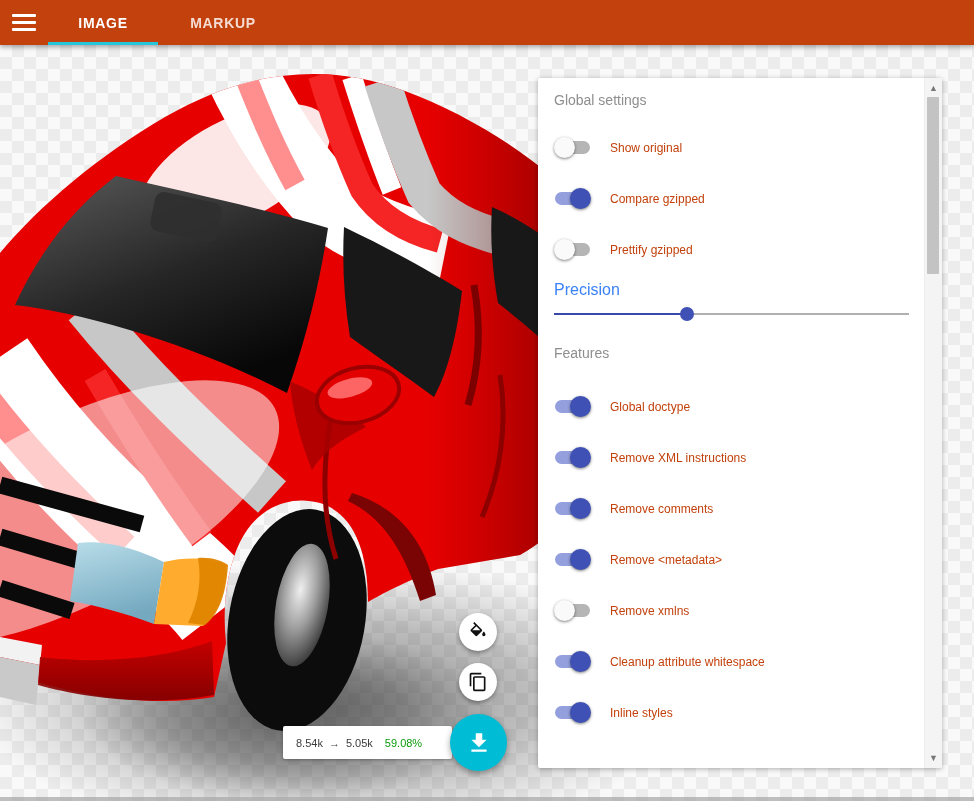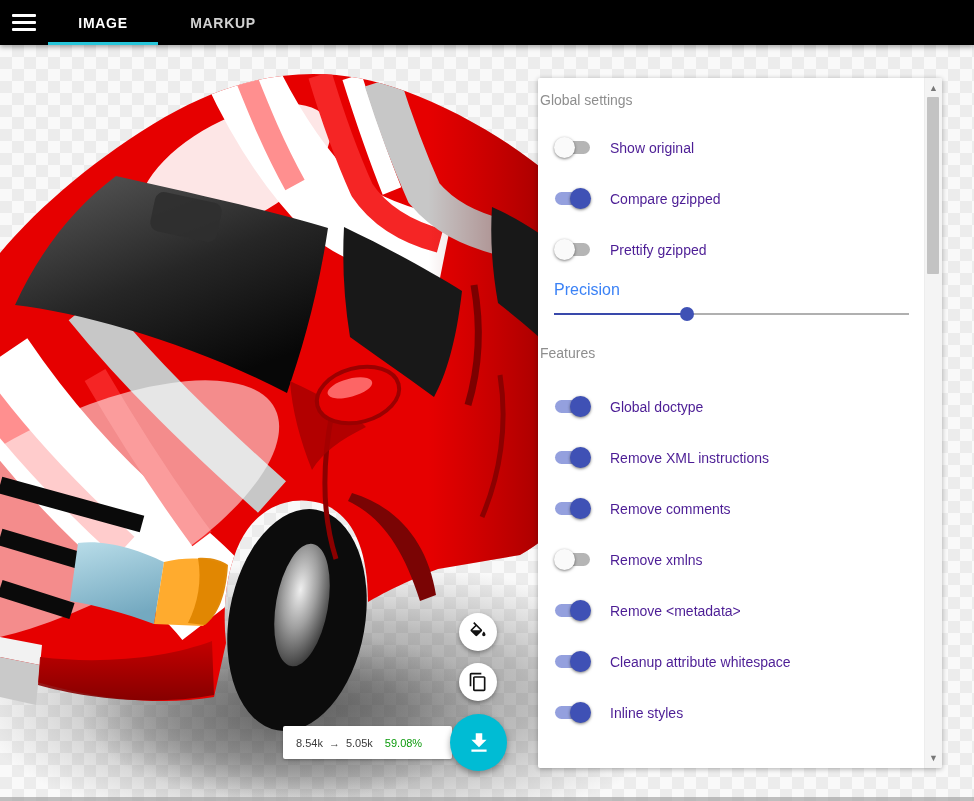--- a/index.html
+++ b/index.html
@@ -3,21 +3,21 @@
 <meta charset="utf-8">
 <style>
   html,body{margin:0;padding:0;}
   body{
     width:974px;height:801px;position:relative;overflow:hidden;
     font-family:"Liberation Sans",sans-serif;background:#fff;
   }
   
   .appbar{
     position:absolute;left:0;top:0;width:974px;height:45px;
-    background:#000000;z-index:30;box-shadow:0 2px 5px rgba(0,0,0,.35);
+    background:#c2410c;z-index:30;box-shadow:0 2px 5px rgba(0,0,0,.35);
     display:flex;align-items:stretch;
   }
   .menu-btn{width:48px;display:flex;align-items:center;justify-content:center;cursor:pointer;}
   .menu-glyph{width:24px;}
   .menu-glyph span{display:block;height:3px;background:#fff;border-radius:1px;margin:4px 0;}
   .tabs{display:flex;align-items:stretch;position:relative;}
   .tab{
     display:flex;align-items:center;justify-content:center;
     min-width:90px;padding:0 10px;color:rgba(255,255,255,.82);
     font-size:14px;font-weight:bold;letter-spacing:.7px;cursor:pointer;position:relative;
@@ -39,27 +39,27 @@
     background:#a9a9a9;opacity:.75;z-index:6;
   }
   
   .panel{
     position:absolute;left:538px;top:78px;width:404px;height:690px;
     background:#fff;border-radius:2px;z-index:10;overflow:hidden;
     box-shadow:0 1px 5px rgba(0,0,0,.3);
   }
   .panel-inner{position:absolute;left:0;top:0;right:17px;bottom:0;}
   .section-header{
-    margin:12px 0 12px;padding:0 2px;font-size:14px;color:#8e8e8e;height:20px;line-height:20px;
+    margin:12px 0 12px;padding:0 16px;font-size:14px;color:#8e8e8e;height:20px;line-height:20px;
   }
   .section-header.features{margin:16px 0 18px;}
   .toggle-row{
     display:flex;align-items:center;height:51px;padding:0 16px;cursor:pointer;
   }
-  .toggle-row .label{margin-left:19px;font-size:14px;color:#4c1d95;}
+  .toggle-row .label{margin-left:19px;font-size:12px;color:#c2410c;}
   
   .switch{position:relative;width:37px;height:21px;flex:none;}
   .switch .track{
     position:absolute;left:1px;top:4px;width:35px;height:13px;border-radius:7px;background:#b5b5b5;
   }
   .switch .knob{
     position:absolute;left:0;top:0;width:21px;height:21px;border-radius:50%;
     background:#fafafa;box-shadow:0 1px 3px rgba(0,0,0,.5);
   }
   .switch.on .track{background:#94a0de;}
@@ -303,32 +303,32 @@
       <span class="label">Remove XML instructions</span>
     </div>
     <div class="toggle-row">
       <div class="switch on">
         <span class="track"></span>
           <span class="knob"></span>
       </div>
       <span class="label">Remove comments</span>
     </div>
     <div class="toggle-row">
+      <div class="switch on">
+        <span class="track"></span>
+          <span class="knob"></span>
+      </div>
+      <span class="label">Remove &lt;metadata&gt;</span>
+    </div>
+    <div class="toggle-row">
       <div class="switch">
         <span class="track"></span>
           <span class="knob"></span>
       </div>
       <span class="label">Remove xmlns</span>
-    </div>
-    <div class="toggle-row">
-      <div class="switch on">
-        <span class="track"></span>
-          <span class="knob"></span>
-      </div>
-      <span class="label">Remove &lt;metadata&gt;</span>
     </div>
     <div class="toggle-row">
       <div class="switch on">
         <span class="track"></span>
           <span class="knob"></span>
       </div>
       <span class="label">Cleanup attribute whitespace</span>
     </div>
     <div class="toggle-row">
       <div class="switch on">

